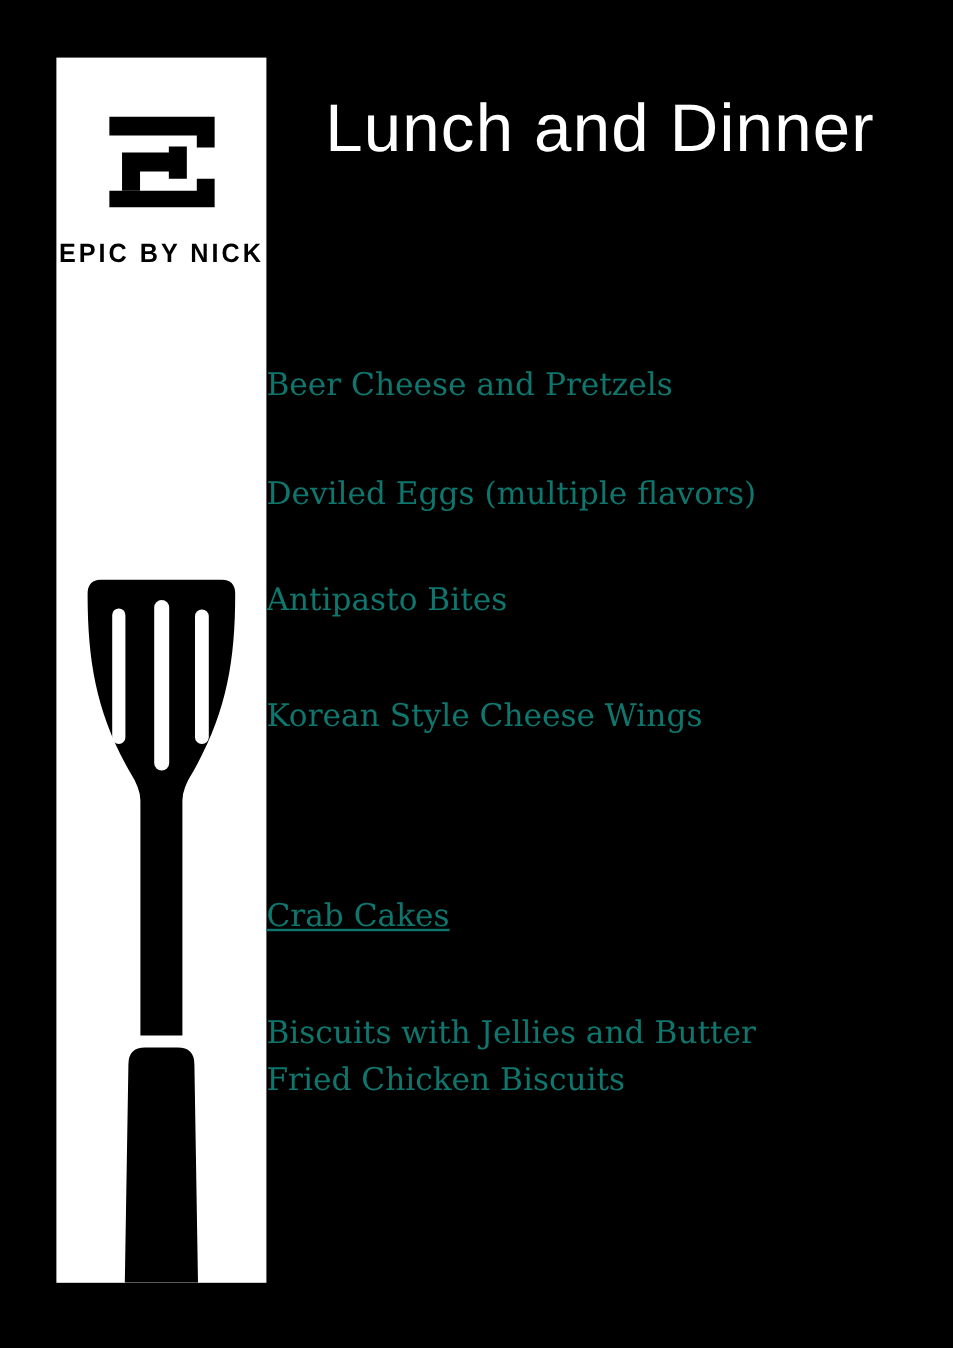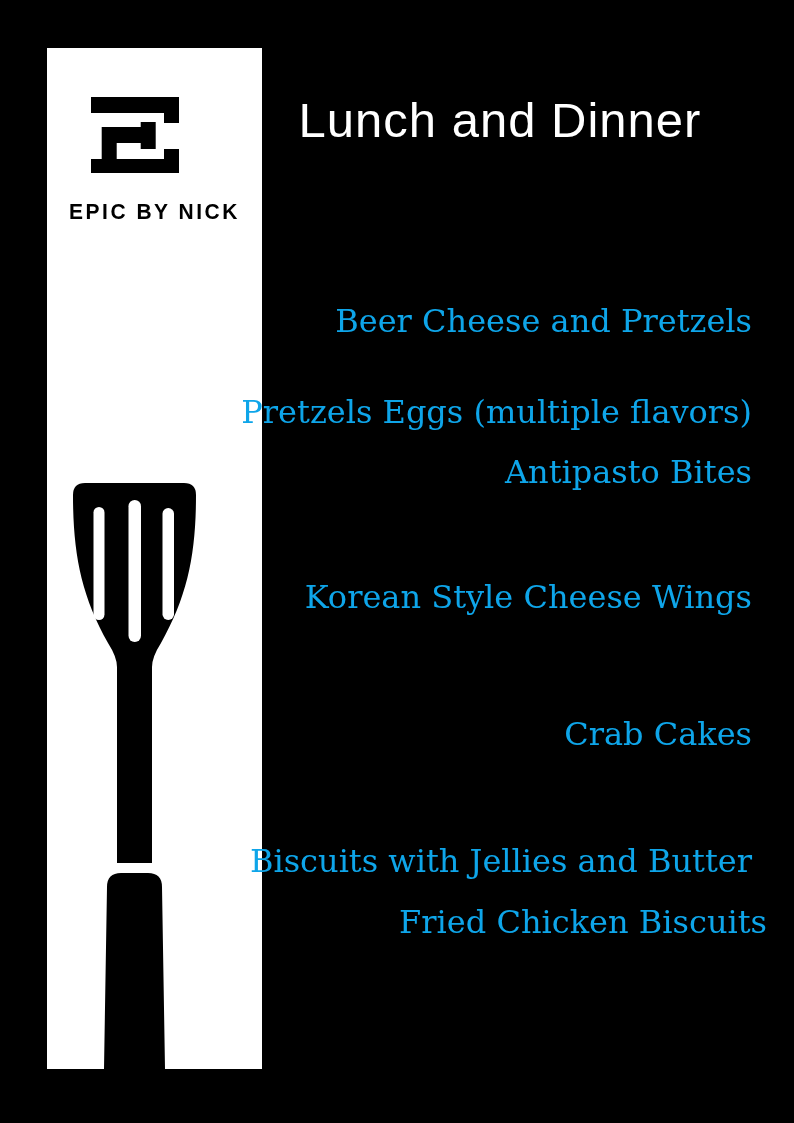--- a/index.html
+++ b/index.html
@@ -16,21 +16,20 @@
   }
 
   
   .stripe {
     position: absolute;
     left: 47px;
     top: 48px;
     width: 175px;
     height: 1021px;
     background: #ffffff;
-    padding-left: 40px;
   }
   .logo-mark {
     position: absolute;
     left: 44px;
     top: 49px;
     width: 88px;
     height: 76px;
   }
   .brand-name {
     position: absolute;
@@ -60,49 +59,49 @@
     position: absolute;
     left: 222px;
     top: 0;
     width: 560px;
     height: 1123px;
     color: #ffffff;
   }
   .menu-title {
     position: absolute;
     left: 0;
-    top: 84px;
+    top: 70px;
     width: 556px;
     text-align: center;
     font-family: "Liberation Sans", sans-serif;
     font-weight: 400;
-    font-size: 49px;
+    font-size: 56px;
     line-height: 73px;
     letter-spacing: 1px;
     color: #ffffff;
   }
   .menu-item {
     position: absolute;
     left: 0;
     width: 530px;
-    text-align: right;
+    text-align: left;
     font-family: "DejaVu Serif", "Liberation Serif", serif;
-    font-size: 32px;
+    font-size: 26px;
     line-height: 40px;
-    color: #0ea5e9;
+    color: #0f766e;
     white-space: nowrap;
   }
   .mi-0 { top: 301px; }
   .mi-1 { top: 392px; }
-  .mi-2 { top: 452px; }
+  .mi-2 { top: 480px; }
   .mi-3 { top: 577px; }
   .mi-4 { top: 665px; }
-  .mi-5 { top: 714px; }
+  .mi-5 { top: 744px; text-decoration: underline; }
   .mi-6 { top: 841px; }
-  .mi-7 { top: 902px; margin-left: 15px; }
+  .mi-7 { top: 880px; }
 </style>
 </head>
 <body>
 
 <div class="stripe">
 
   <svg class="logo-mark" viewBox="0 0 88 76" xmlns="http://www.w3.org/2000/svg" aria-hidden="true">
     <path fill="#000000" d="M0,0 H88 V26 H73 V16 H0 Z"></path>
     <path fill="#000000" d="M10.7,30 H49.7 V25 H64.7 V52 H49.7 V46 H25.7 V62 H10.7 Z"></path>
     <path fill="#000000" d="M73,52 H88 V76 H0 V62 H73 Z"></path>
@@ -126,20 +125,20 @@
   </svg>
 </div>
 
 <div class="content">
 
   <div class="menu-title">
     <div>Lunch and Dinner</div>
   </div>
 
   <div class="menu-item mi-0">Beer Cheese and Pretzels</div>
-  <div class="menu-item mi-1">Pretzels Eggs (multiple flavors)</div>
+  <div class="menu-item mi-1">Deviled Eggs (multiple flavors)</div>
   <div class="menu-item mi-2">Antipasto Bites</div>
   <div class="menu-item mi-3">Korean Style Cheese Wings</div>
   <div class="menu-item mi-5">Crab Cakes</div>
   <div class="menu-item mi-6">Biscuits with Jellies and Butter</div>
   <div class="menu-item mi-7">Fried Chicken Biscuits</div>
 
 </div>
 
 </body></html>

